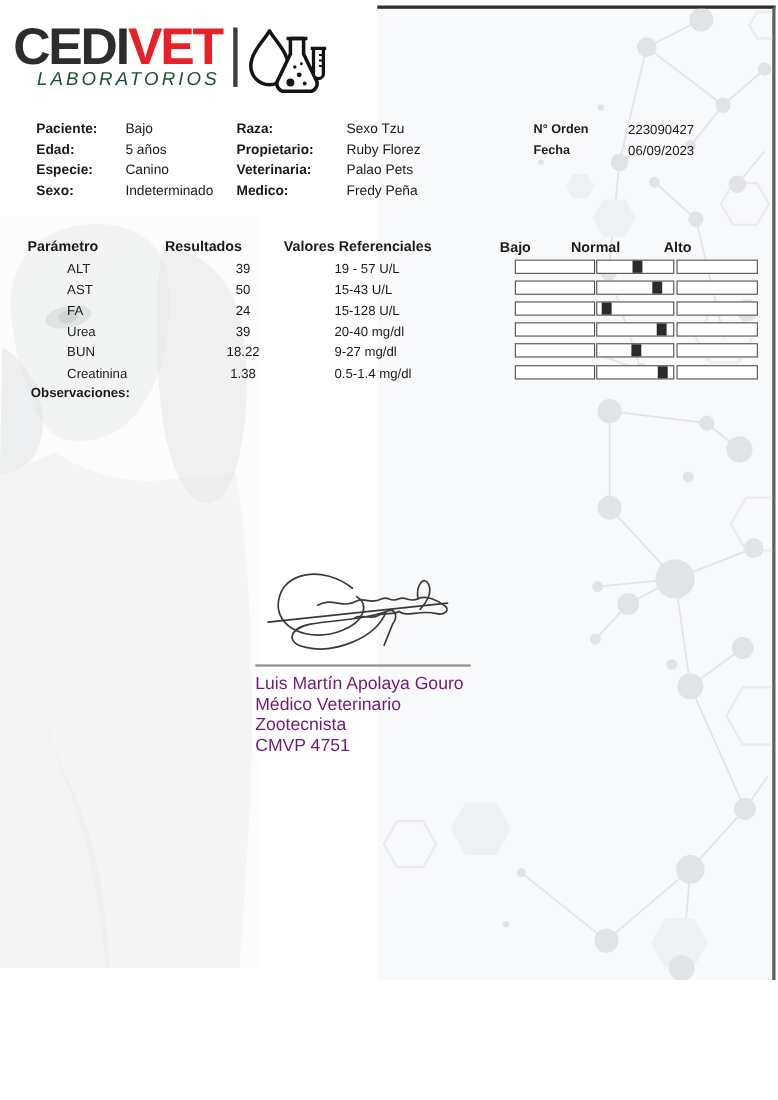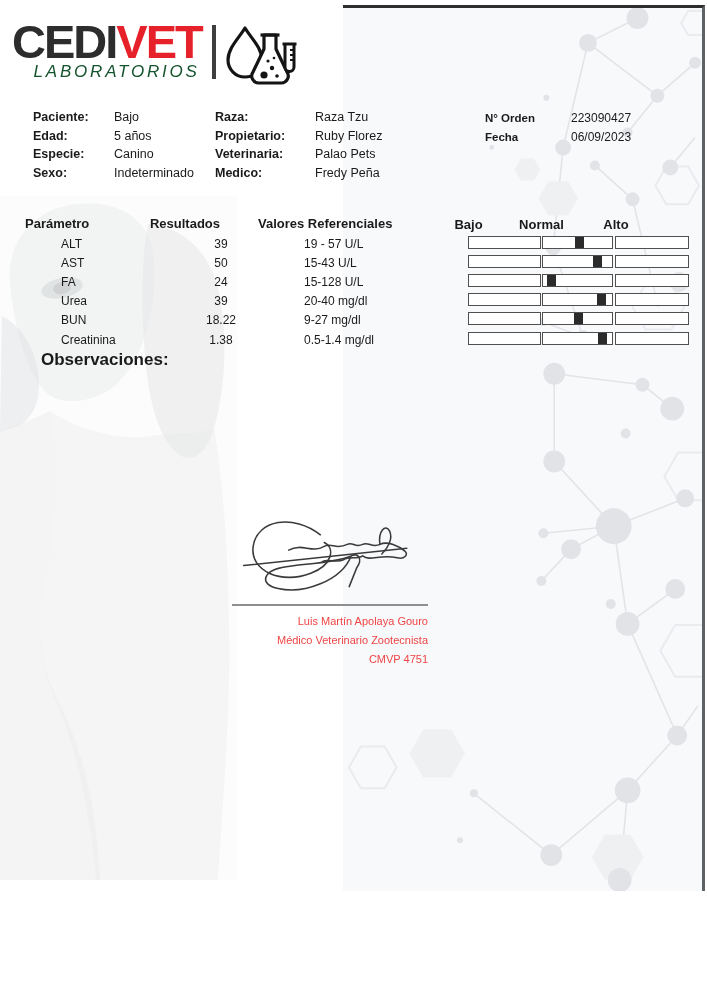--- a/index.html
+++ b/index.html
@@ -46,24 +46,24 @@
   #result-rows{position:absolute;left:0;top:236px;width:707px;height:120px;z-index:2;margin-left:36px;}
   .result-row{position:absolute;left:0;width:707px;height:19px;}
   .cell-param{position:absolute;left:25px;top:1px;font-size:12px;}
   .cell-result{position:absolute;left:145px;width:80px;top:1px;text-align:center;font-size:12px;}
   .cell-ref{position:absolute;left:268px;top:1px;font-size:12px;}
   .bar-box{position:absolute;top:0;height:13px;background:#ffffff;border:1.6px solid #4f4f4f;box-sizing:border-box;}
   .bar-low{left:432px;width:73px;}
   .bar-normal{left:506px;width:71px;}
   .bar-high{left:579px;width:74px;}
   .bar-marker{position:absolute;top:0;bottom:0;width:9px;}
-  #observations{position:absolute;left:41px;top:350px;font-weight:bold;font-size:17px;z-index:2;text-align:center;}
-  
-  .signature{position:absolute;left:232px;top:506px;width:196px;text-align:right;
-    font-size:11px;color:#ef4444;z-index:2;background:transparent;}
+  #observations{position:absolute;left:28px;top:350px;font-weight:bold;font-size:12px;z-index:2;text-align:center;}
+  
+  .signature{position:absolute;left:232px;top:506px;width:196px;text-align:left;
+    font-size:16px;color:#701a75;z-index:2;background:transparent;}
   .signature svg{display:block;margin:0 auto;}
   .sig-line{border-top:2px solid #8f8f8f;margin:2px 0 6px;}
   .sig-text{line-height:19px;}
 </style>
 </head>
 <body>
 
 <div class="page">
 
   <div class="right-panel">
@@ -178,21 +178,21 @@
         <span class="info-value">Canino</span>
       </div>
       <div class="info-row">
         <span class="info-label">Sexo:</span>
         <span class="info-value">Indeterminado</span>
       </div>
     </div>
   <div class="info-col" id="patient-col2">
       <div class="info-row">
         <span class="info-label">Raza:</span>
-        <span class="info-value">Raza Tzu</span>
+        <span class="info-value">Sexo Tzu</span>
       </div>
       <div class="info-row">
         <span class="info-label">Propietario:</span>
         <span class="info-value">Ruby Florez</span>
       </div>
       <div class="info-row">
         <span class="info-label">Veterinaria:</span>
         <span class="info-value">Palao Pets</span>
       </div>
       <div class="info-row">

